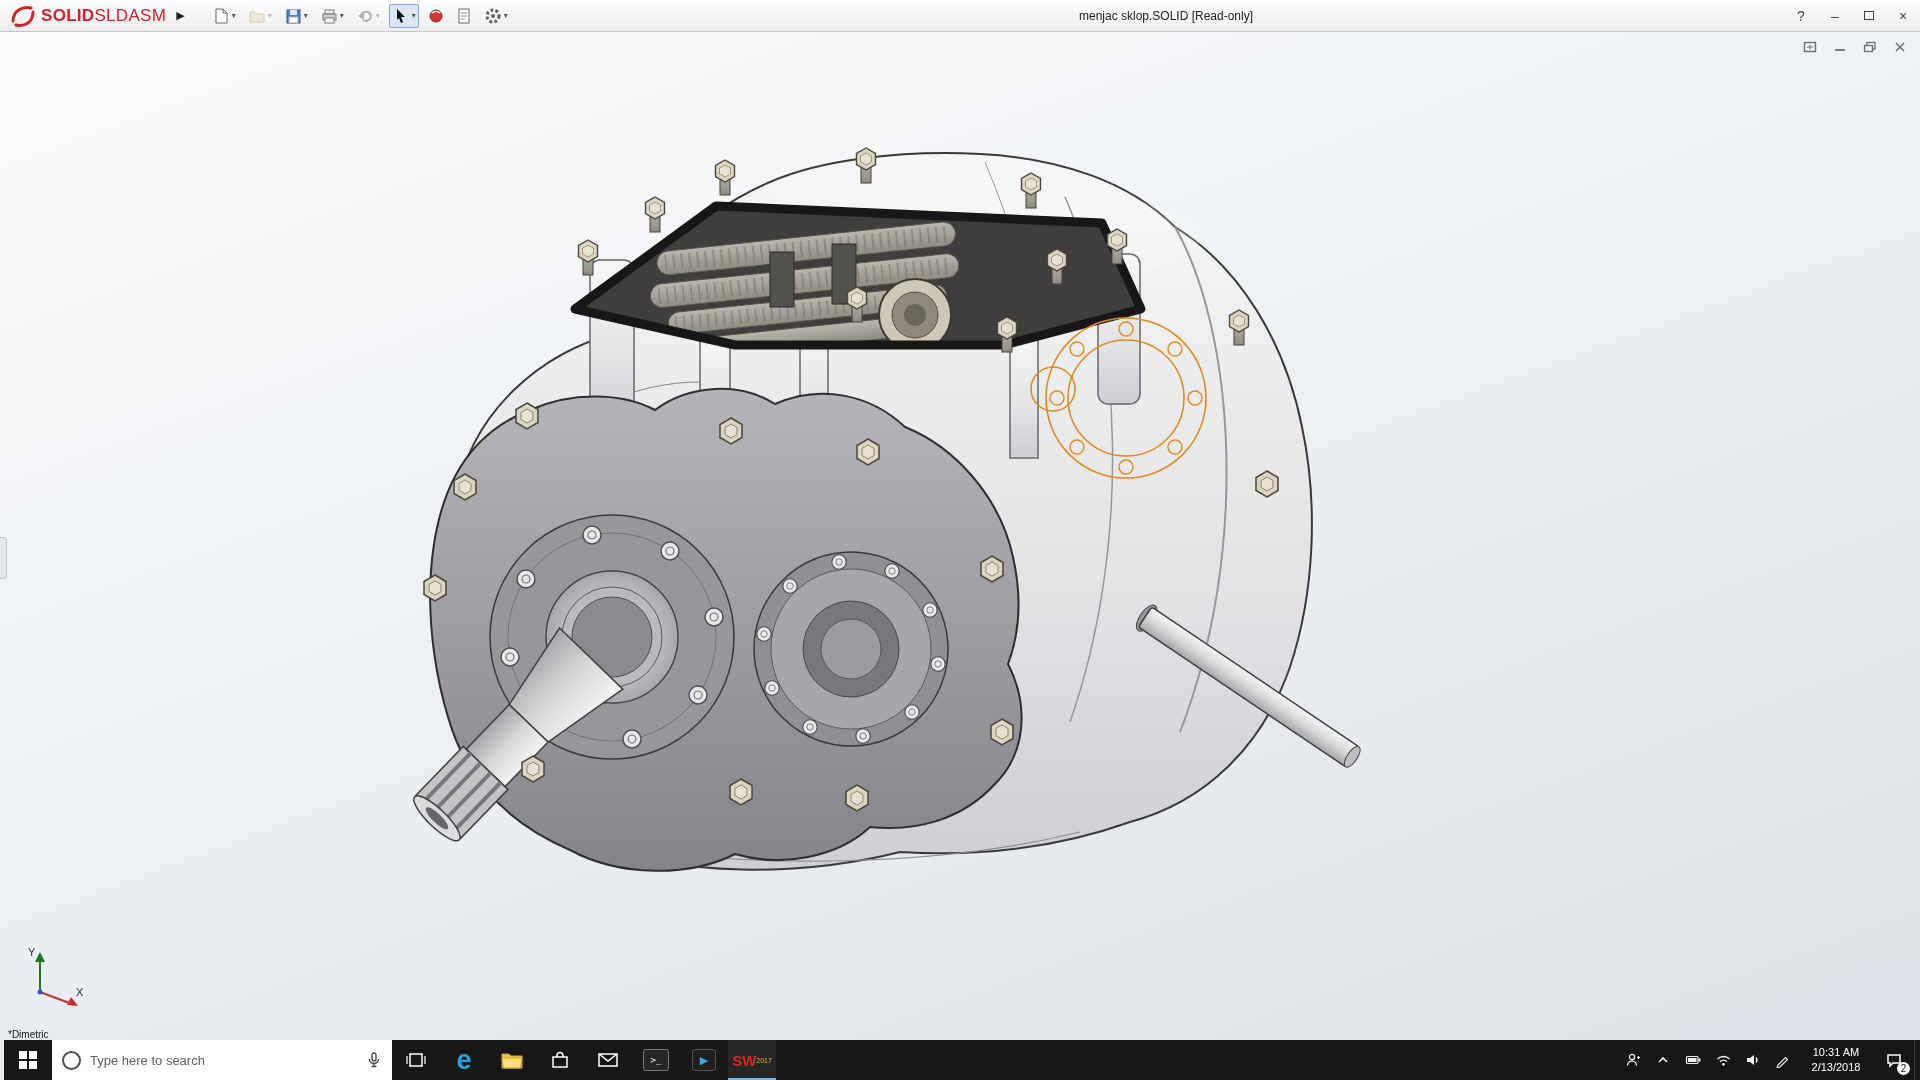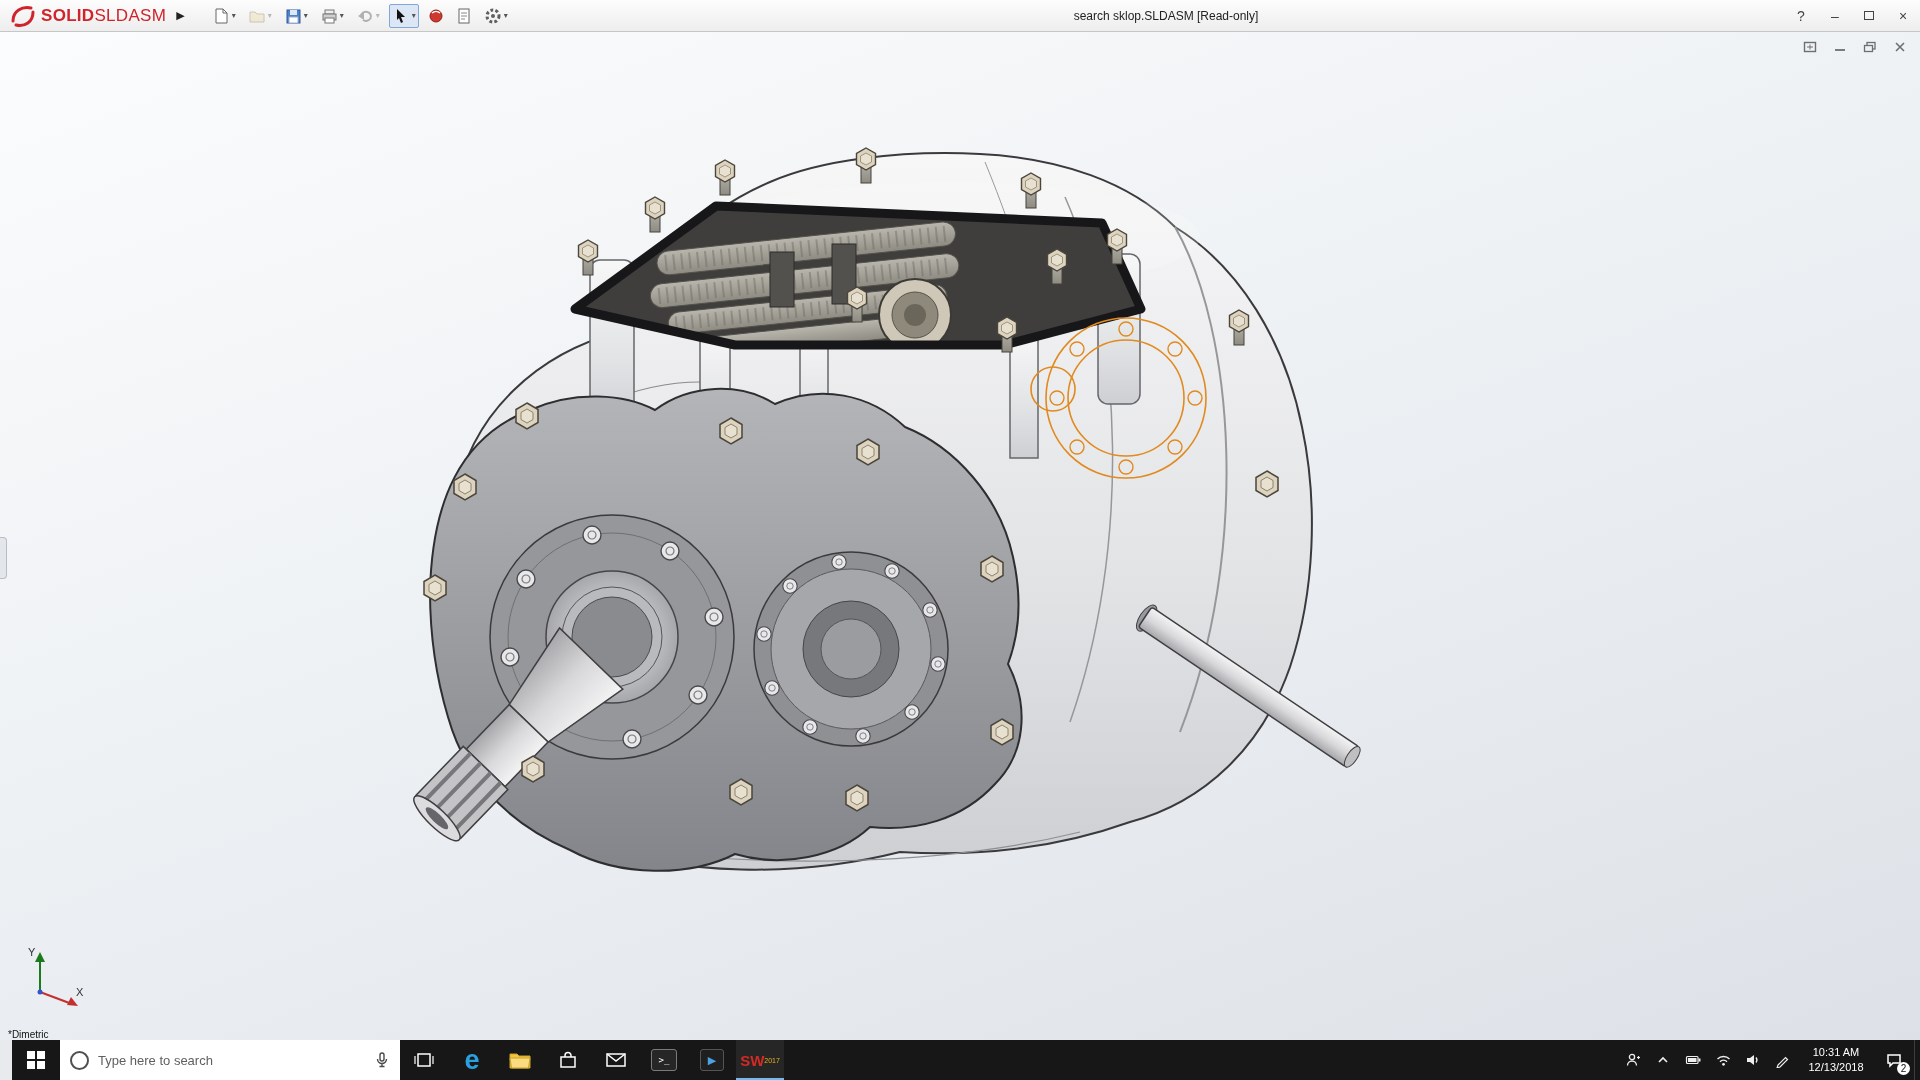--- a/index.html
+++ b/index.html
@@ -33,21 +33,21 @@
   .model-svg { position:absolute; inset:0; }
   .docbtns { position:absolute; top:8px; right:12px; display:flex; gap:14px; z-index:5; }
   .docbtn { width:16px; height:14px; display:flex; align-items:center; justify-content:center; }
   .docbtn svg { display:block; }
   .splitter { position:absolute; left:0; top:505px; width:7px; height:42px;
     background:#e3e6ea; border:1px solid #b9bec5; border-left:none; border-radius:0 4px 4px 0; }
   .triad { position:absolute; left:18px; bottom:26px; }
   .view-label { position:absolute; left:8px; bottom:0px; font-size:10px; color:#111; }
 
   
-  .taskbar { position:absolute; left:12px; right:0; bottom:0; height:40px; background:#171717;
+  .taskbar { position:absolute; left:4px; right:0; bottom:0; height:40px; background:#171717;
     display:flex; align-items:stretch; color:#fff; z-index:40; }
   .tb-tile { width:48px; display:flex; align-items:center; justify-content:center; flex:0 0 auto; }
   .tb-tile.active { background:#262626; box-shadow:inset 0 -2px 0 #76b9ed; }
   .search { width:340px; background:#ffffff; display:flex; align-items:center; gap:9px;
     padding:0 10px; flex:0 0 auto; }
   .cortana-ring { width:19px; height:19px; border:2px solid #4f4f4f; border-radius:50%; flex:0 0 auto; }
   .search-input { flex:1; border:none; outline:none; background:transparent; font-size:13px;
     font-family:"Liberation Sans",sans-serif; color:#333; }
   .search-input::placeholder { color:#5f5f5f; opacity:1; }
   .edge-e { font-size:27px; font-weight:bold; color:#2aa0e0; line-height:1; }
@@ -137,21 +137,21 @@
     </div>
     <div class="qbtn">
       <svg width="18" height="18" viewBox="0 0 18 18">
         <circle cx="9" cy="9" r="6" fill="none" stroke="#5f5f5f" stroke-width="3" stroke-dasharray="2.8 2.2"></circle>
         <circle cx="9" cy="9" r="2" fill="#5f5f5f"></circle>
       </svg>
         <span class="dd">▾</span>
     </div>
   </div>
 
-  <div class="doc-title">search sklop.SLDASM [Read-only]</div>
+  <div class="doc-title">menjac sklop.SOLID [Read-only]</div>
 
   <div class="win-controls">
     <div class="winbtn">?</div>
     <div class="winbtn">–</div>
     <div class="winbtn">
         <span class="maxbox"></span>
       </div>
     <div class="winbtn">×</div>
   </div>
 </div>
@@ -475,21 +475,21 @@
         <path d="M11,5.5 a4,4 0 0 1 0,5" fill="none" stroke="#eee" stroke-width="1.3"></path>
       </svg>
     </div>
     <div class="tray-tile">
       <svg width="16" height="16" viewBox="0 0 16 16">
         <path d="M3,13 l7.5,-7.5 2,2 L5,15 l-3,1 z" fill="none" stroke="#eee" stroke-width="1.2"></path>
       </svg>
     </div>
     <div class="clock">
       <span>10:31 AM</span>
-      <span>12/13/2018</span>
+      <span>2/13/2018</span>
     </div>
     <div class="tray-tile action">
       <svg width="18" height="17" viewBox="0 0 18 17">
         <path d="M3,3 h12 v8 h-7 l-3,3 v-3 h-2 z" fill="none" stroke="#fff" stroke-width="1.5"></path>
       </svg>
       <span class="badge">2</span>
     </div>
     <div class="show-desktop"></div>
   </div>
 </div>

